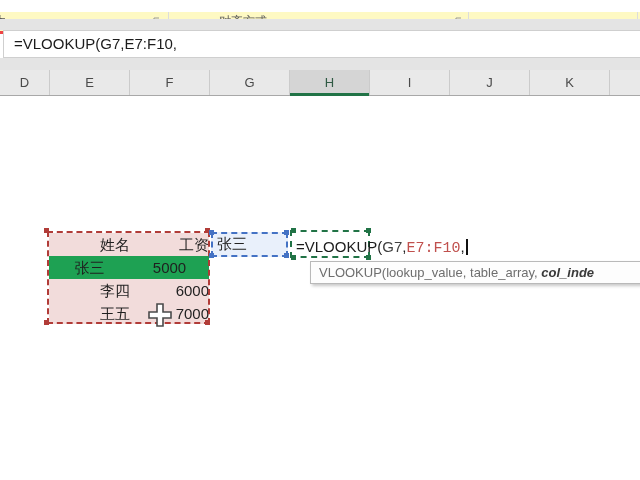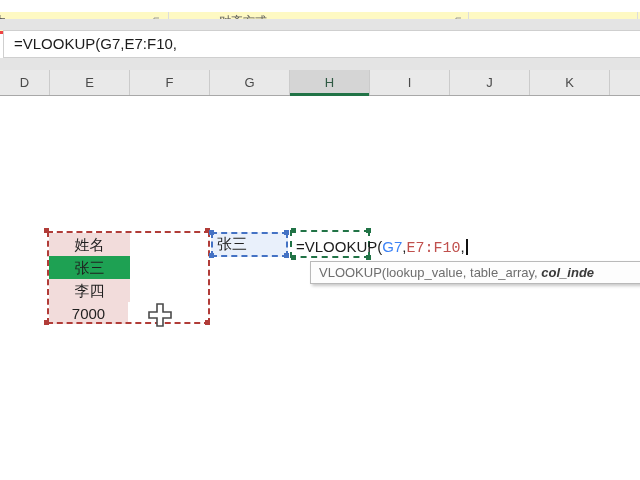--- a/index.html
+++ b/index.html
@@ -38,39 +38,39 @@
          font-size:13px; color:#4a4a4a; border-right:1px solid #cbcbcb; box-sizing:border-box; cursor:pointer; }
   .col-d { width:50px; } .col-80 { width:80px; } .col-last { width:30px; border-right:none; }
   .col.sel { background:#d5d5d5; color:#305a44; position:relative; }
   .col.sel::after { content:""; position:absolute; left:0; right:0; bottom:-1px; height:3px; background:#217346; }
 
   
   .trow { position:absolute; left:49px; width:160px; height:23px; display:flex; }
   .trow-0 { top:233px; } .trow-1 { top:256px; } .trow-2 { top:279px; } .trow-3 { top:302px; height:22px; }
   .tcell { flex:none; text-align:center; font-size:15px; line-height:23px; color:#1f1f1f; cursor:cell; }
   .tcell-e { width:81px; } .tcell-f { width:79px; }
-  .row-pink .tcell { background:#f2dcdb; }
+  .row-pink .tcell { background:#f2dcdb;text-align:right; }
   .row-green .tcell { background:#1ea153; }
 
   
   .range-red { position:absolute; left:47px; top:231px; width:163px; height:93px;
                border:2px dashed #b13c38; box-sizing:border-box; pointer-events:none; }
   .handle { position:absolute; width:5px; height:5px; }
   .h-red { background:#b13c38; } .h-blue { background:#4472c4; } .h-green { background:#217346; }
 
   .cell-g7 { position:absolute; left:211px; top:232px; width:77px; height:25px; box-sizing:border-box;
              background:#e9f0fb; border:2px dashed #4472c4;
              font-size:15px; line-height:20px; padding-left:4px; color:#222; cursor:cell; }
   .cell-h7 { position:absolute; left:290px; top:230px; width:80px; height:28px; box-sizing:border-box;
              background:#ffffff; border:2px dashed #217346; cursor:text; }
 
   
   .formula-text { position:absolute; left:296px; top:237px; height:20px; line-height:20px;
                   font-size:15px; white-space:nowrap; color:#1c1c1c; }
-  .ref-blue { color:#3b82f6; }
+  .ref-blue { color:#404040; }
   .ref-red  { color:#c0504d;font-family:Liberation Mono, monospace; }
   .caret { display:inline-block; width:2px; height:16px; background:#111; vertical-align:-3px; margin-left:1px; }
 
   
   .tooltip { position:absolute; left:310px; top:261px; width:340px; height:23px; box-sizing:border-box;
              background:#fdfdfd; border:1px solid #b9b9b9; box-shadow:2px 2px 3px rgba(0,0,0,0.22);
              font-size:13px; line-height:21px; color:#6e6e6e; padding-left:8px;
              white-space:nowrap; overflow:hidden; }
   .tooltip .cur-arg { color:#3a3a3a; font-weight:bold;font-style:italic; }
 
@@ -114,28 +114,32 @@
     <div class="col col-80">G</div>
     <div class="col col-80 sel">H</div>
     <div class="col col-80">I</div>
     <div class="col col-80">J</div>
     <div class="col col-80">K</div>
     <div class="col col-last"></div>
   </div>
 
   <div class="trow trow-0 row-pink">
     <div class="tcell tcell-e">姓名</div>
+    <div class="tcell tcell-f">工资</div>
   </div>
   <div class="trow trow-1 row-green">
     <div class="tcell tcell-e">张三</div>
+    <div class="tcell tcell-f">5000</div>
   </div>
   <div class="trow trow-2 row-pink">
     <div class="tcell tcell-e">李四</div>
+    <div class="tcell tcell-f">6000</div>
   </div>
   <div class="trow trow-3 row-pink">
+    <div class="tcell tcell-e">王五</div>
     <div class="tcell tcell-f">7000</div>
   </div>
 
   <div class="range-red"></div>
   <div class="handle h-red" style="left:44px;  top:228px;"></div>
   <div class="handle h-red" style="left:205px; top:228px;"></div>
   <div class="handle h-red" style="left:44px;  top:320px;"></div>
   <div class="handle h-red" style="left:205px; top:320px;"></div>
 
   <div class="cell-h7"></div>

